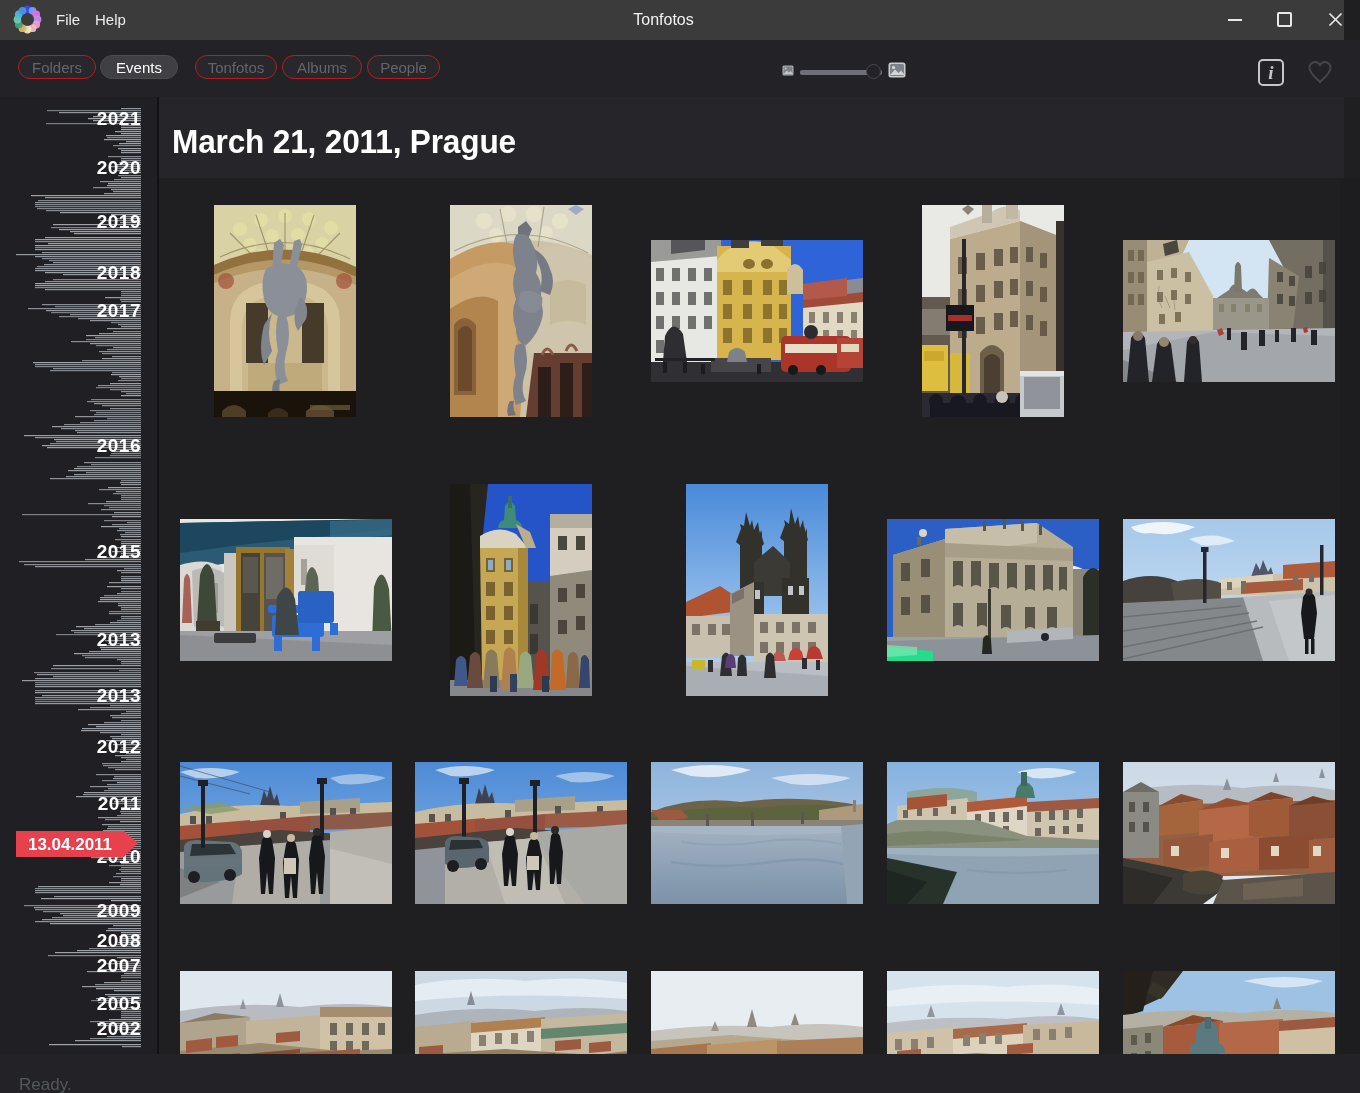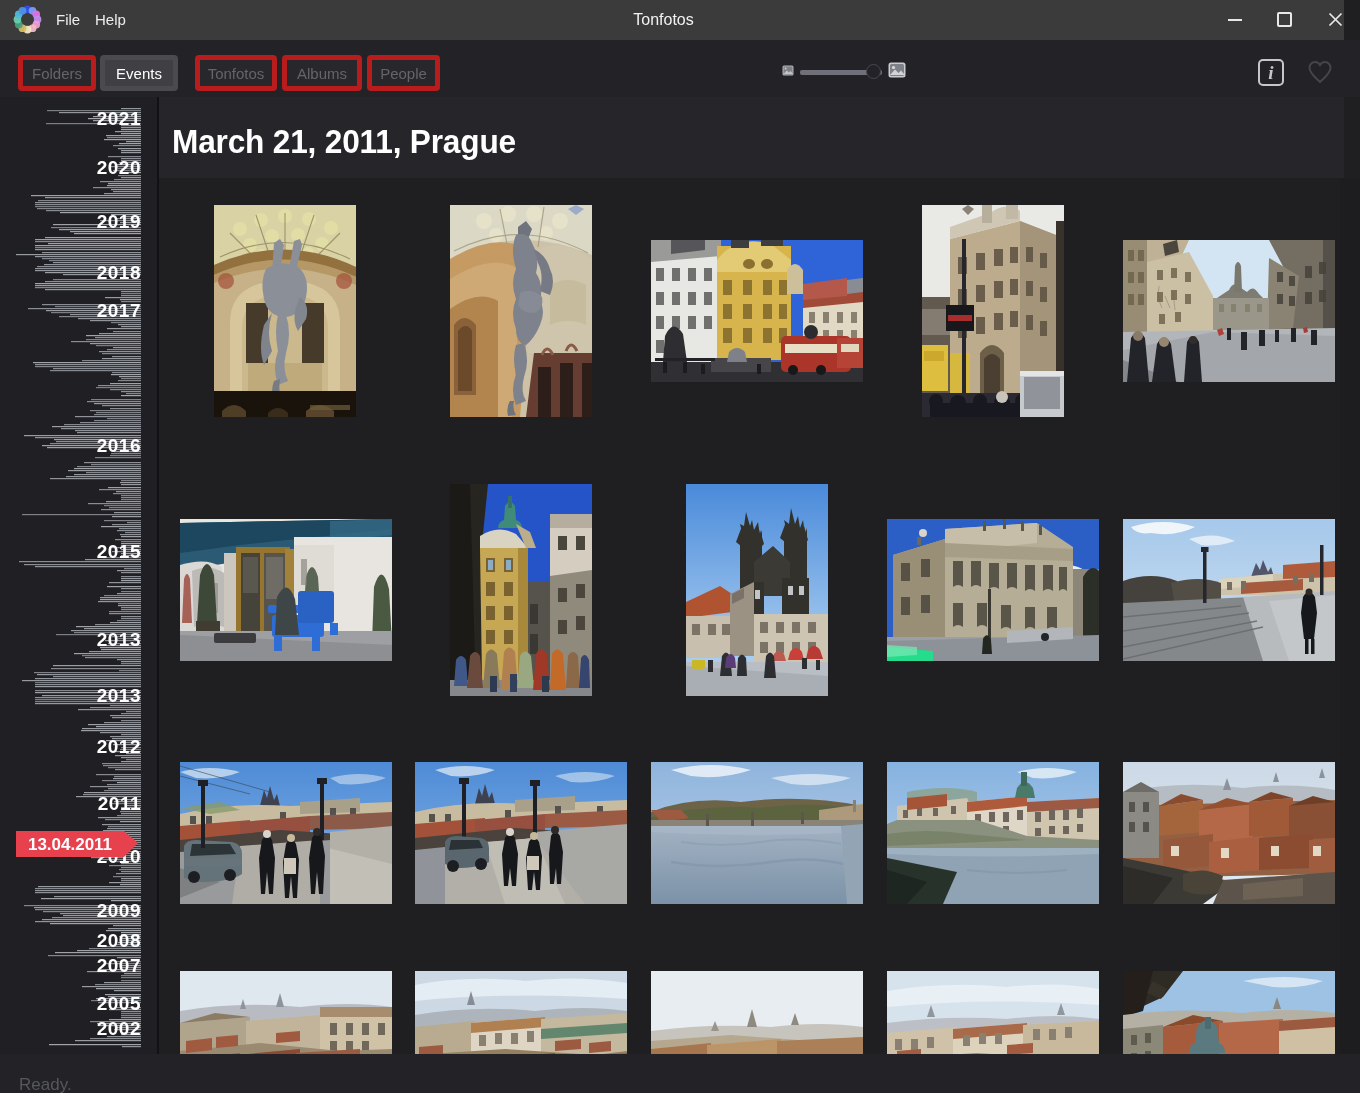--- a/index.html
+++ b/index.html
@@ -1,22 +1,22 @@
 <!DOCTYPE html>
 <html><head><meta charset="utf-8">
 <style>
 *{margin:0;padding:0;box-sizing:border-box}
 html,body{width:1360px;height:1093px;overflow:hidden;background:#1f1f22;font-family:"Liberation Sans",sans-serif}
 .abs{position:absolute}
 #titlebar{position:absolute;left:0;top:0;width:1344px;height:40px;background:#3b3b3b}
 #titlebar .menu{position:absolute;top:11px;font-size:15px;color:#ededed}
 #apptitle{position:absolute;left:0;right:17px;top:11px;text-align:center;font-size:16px;color:#f2f2f2}
 #toolbar{position:absolute;left:0;top:40px;width:1360px;height:57px;background:#232327}
-.tab{position:absolute;top:15px;height:36px;border-radius:4px;font-size:15px;color:#64646a;
-     background:#28282c;border:5px solid #b91c1c;display:flex;align-items:center;justify-content:center}
+.tab{position:absolute;top:15px;height:24px;border-radius:12px;font-size:15px;color:#64646a;
+     background:#28282c;border:1px solid #b91c1c;display:flex;align-items:center;justify-content:center}
 .tab.active{background:#3f3f44;border-color:#4a4a4f;color:#ffffff}
 #sidebar{position:absolute;left:0;top:97px;width:158px;height:957px;background:#202024}
 #divider{position:absolute;left:157px;top:97px;width:2px;height:957px;background:#121214}
 #rightstrip{position:absolute;left:1340px;top:178px;width:20px;height:876px;background:#1d1d20}
 .yr{position:absolute;left:0;width:141px;text-align:right;font-size:19px;font-weight:bold;color:#ffffff;letter-spacing:0.5px;z-index:4}
 #headband{position:absolute;left:159px;top:97px;width:1185px;height:81px;background:#26262a}
 #evtitle{position:absolute;left:172px;top:122px;font-size:34px;font-weight:bold;color:#ffffff;letter-spacing:-0.2px;transform:scaleX(0.93);transform-origin:0 0}
 .ph{position:absolute;overflow:hidden}
 #statusbar{position:absolute;left:0;top:1054px;width:1360px;height:39px;background:#232327;z-index:50}
 #statusbar span{position:absolute;left:19px;top:21px;font-size:17px;color:#54575c}

